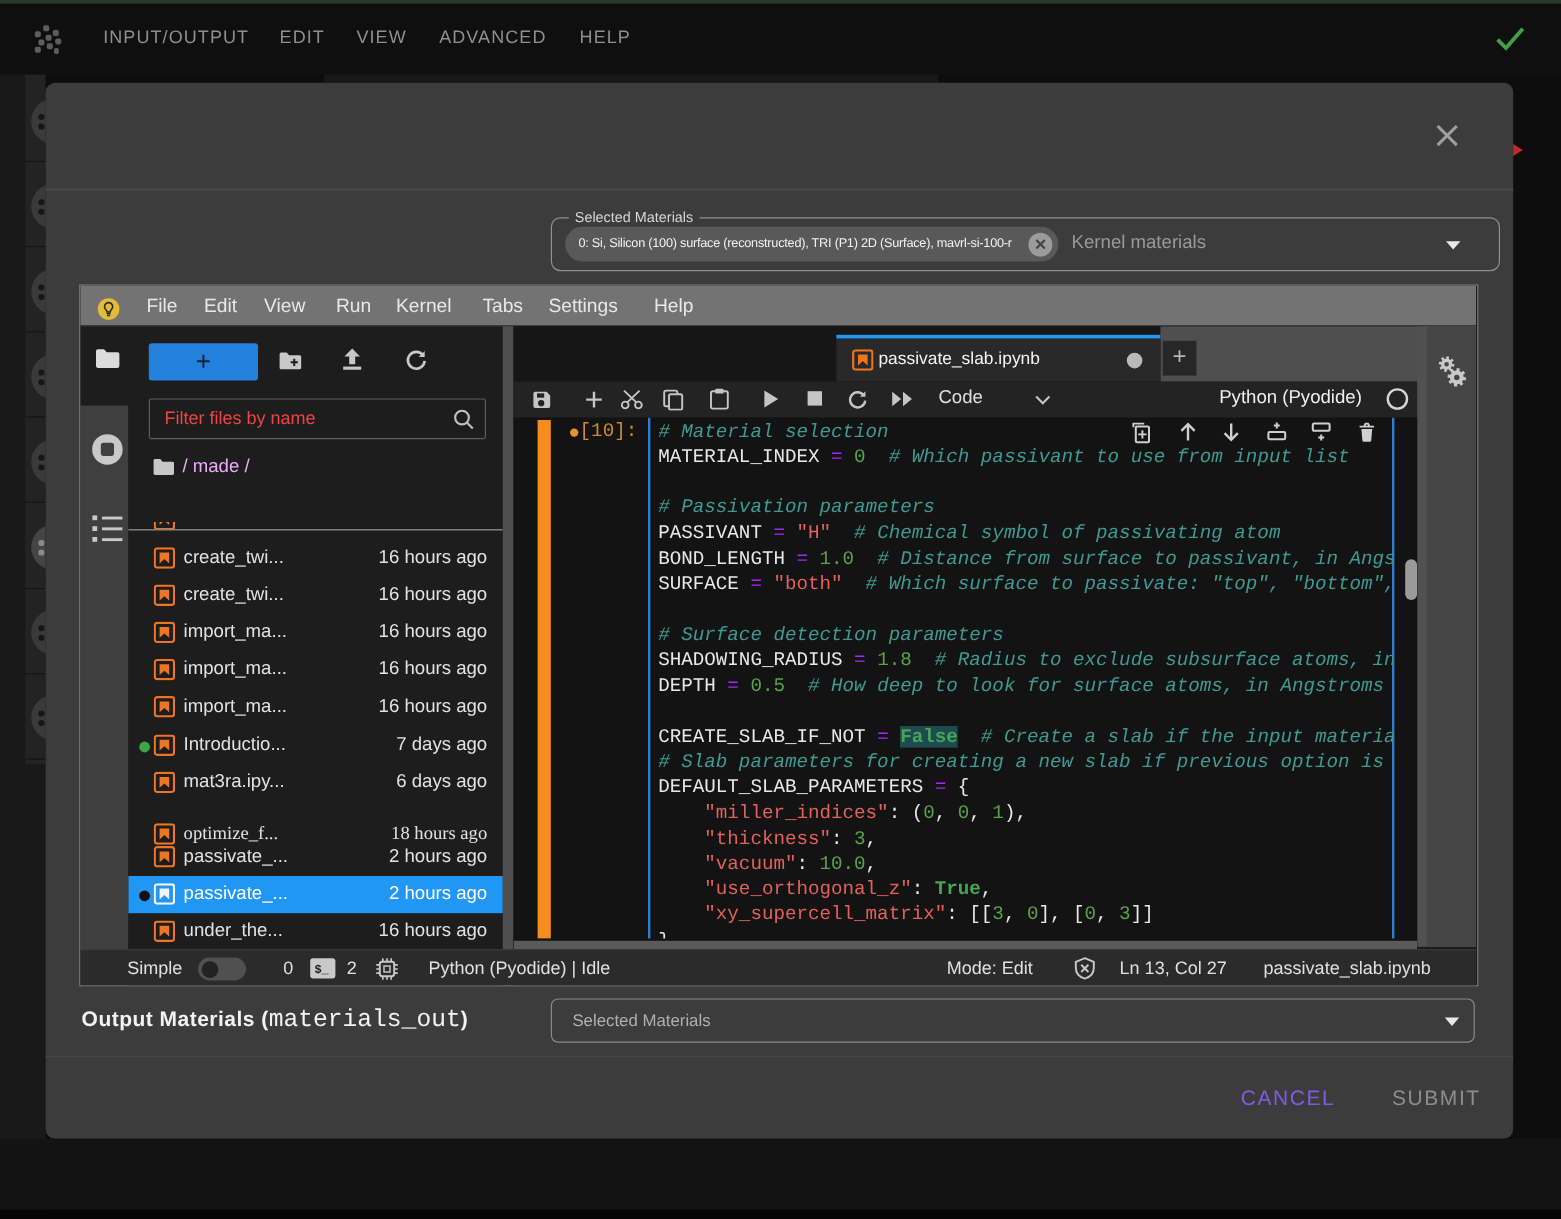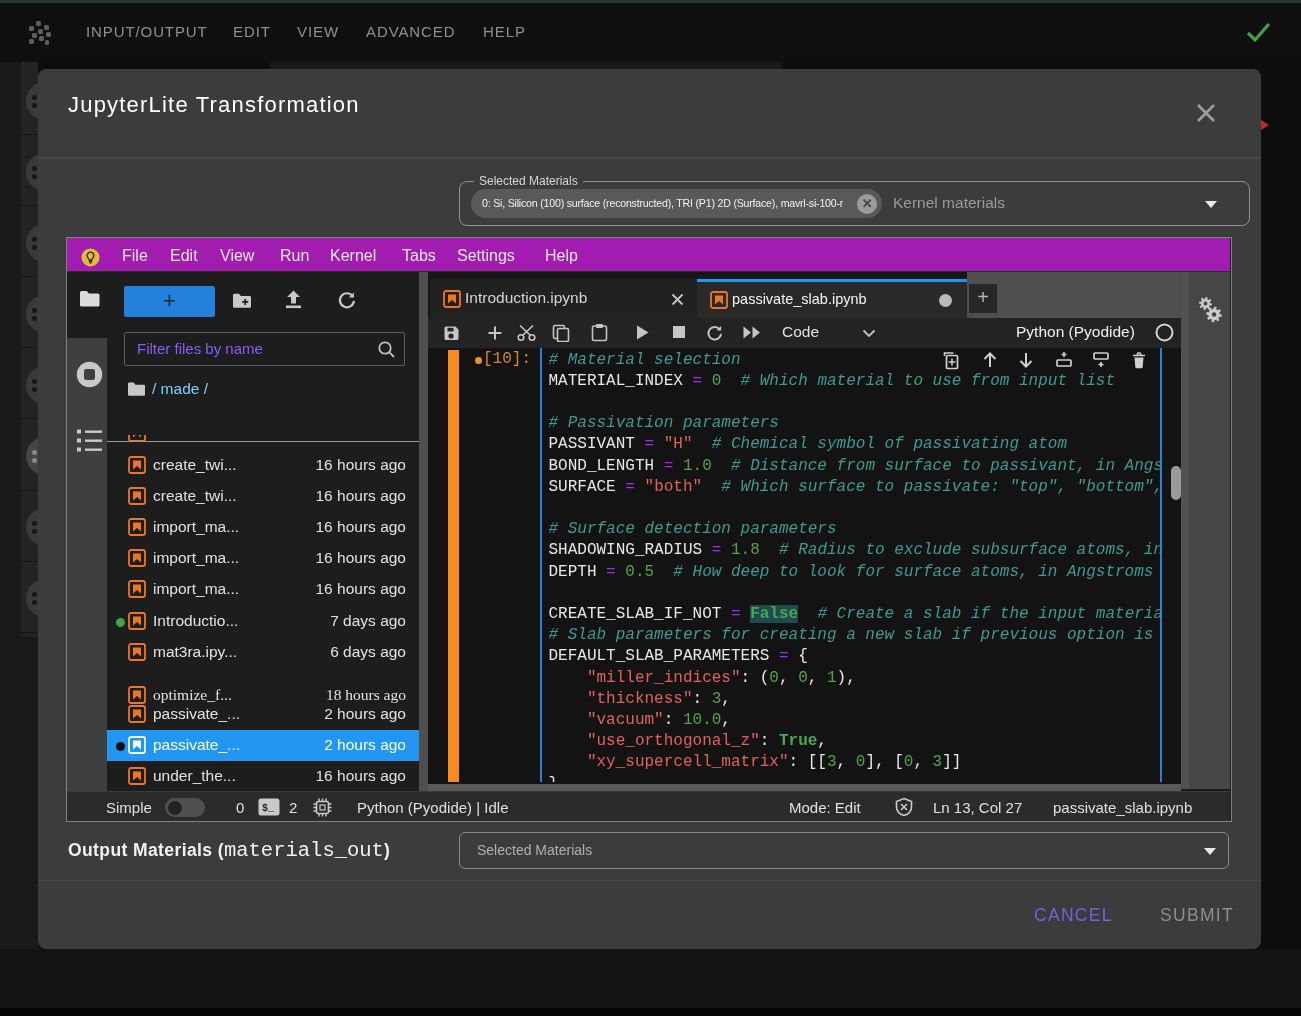--- a/index.html
+++ b/index.html
@@ -27,33 +27,33 @@
 
 #fset { position:absolute; left:421px; top:112px; width:791px; height:45px; border:1px solid #909090; border-radius:8px; }
 #fleg { position:absolute; left:14px; top:-8px; background:#3c3c3c; padding:0 5px; font-size:12px; color:#d6d6d6; }
 #chip { position:absolute; left:11px; top:7px; width:411px; height:29px; background:#595959; border-radius:15px; color:#f2f2f2; font-size:10.6px; letter-spacing:-0.2px; line-height:29px; padding-left:11px; white-space:nowrap; overflow:hidden; }
 #chipx { position:absolute; right:5px; top:4.5px; width:20px; height:20px; border-radius:50%; background:#9b9b9b; color:#444; font-size:13px; text-align:center; line-height:20px; font-weight:700; }
 #selmat { position:absolute; left:433px; top:12px; font-size:15.5px; color:#9a9a9a; }
 .caret { width:0; height:0; border-left:6px solid transparent; border-right:6px solid transparent; border-top:7px solid #e8e8e8; position:absolute; }
 
 #jframe { position:absolute; left:28px; top:168px; width:1166px; height:585px; border:1.5px solid #828282; background:#1d1d1d; overflow:hidden; }
 
-#jmenubar { position:absolute; left:0; top:0; width:1163px; height:34px; background:#a21caf; border-bottom:1px solid #2e2e2e; }
+#jmenubar { position:absolute; left:0; top:0; width:1163px; height:34px; background:#737373; border-bottom:1px solid #2e2e2e; }
 .jmenu { position:absolute; top:8.5px; font-size:16px; color:#e8e8e8; }
 #jsidebar { position:absolute; left:0; top:34px; width:40px; height:551px; background:#3f3f3f; }
 #jsidebar .active { position:absolute; left:0; top:0; width:40px; height:66px; background:#1d1d1d; }
 #jfiles { position:absolute; left:40px; top:34px; width:312px; height:551px; background:#1d1d1d; }
 #jsplit { position:absolute; left:352px; top:34px; width:9px; height:551px; background:#4f4f4f; }
 #jmain { position:absolute; left:361px; top:34px; width:802px; height:551px; background:#1b1b1b; }
 
 #bluebtn { position:absolute; left:17px; top:13.5px; width:91px; height:31px; background:#2380db; border-radius:2.5px; color:#14222e; font-size:22px; text-align:center; line-height:29px; }
 #filter { position:absolute; left:17px; top:60px; width:281px; height:34px; border:1px solid #5d5d5d; border-radius:2px; }
-#filter span { position:absolute; left:12px; top:7px; font-size:15px; color:#8b5cf6; }
+#filter span { position:absolute; left:12px; top:7px; font-size:15px; color:#ef4444; }
 #crumb { position:absolute; left:20px; top:108px; width:280px; height:20px; }
-#crumb span { position:absolute; left:25px; top:0px; font-size:15.5px; color:#7dd3fc; }
+#crumb span { position:absolute; left:25px; top:0px; font-size:15.5px; color:#f0abfc; }
 #fhead { position:absolute; left:0px; top:140px; width:312px; height:28px; }
 #fhead .n { position:absolute; left:18px; top:4px; font-weight:700; font-size:15.5px; color:#efefef; }
 #fhead .lm { position:absolute; right:13px; top:4px; font-weight:700; font-size:15.5px; color:#efefef; }
 #fhead .divline { position:absolute; left:143.5px; top:0; width:1px; height:27px; background:#4f4f4f; }
 #fheadline { position:absolute; left:0; top:168.5px; width:312px; height:1.5px; background:#9a9a9a; }
 .frow { position:absolute; left:0; width:312px; height:31px; }
 .frow .nm { position:absolute; left:46px; top:6px; font-size:15.5px; color:#e2e2e2; }
 .frow .tm { position:absolute; right:13px; top:6px; font-size:15.5px; color:#e2e2e2; }
 .frow.sel { background:#2196f3; }
 .nbicon { position:absolute; left:21px; top:6px; width:18px; height:18px; }
@@ -153,21 +153,20 @@
     <div class="bdot" style="left:32px;top:325px;"></div>
   <div class="bdot" style="left:32px;top:388px;background:#8a8a8a;"></div>
     <div class="bdot" style="left:32px;top:396px;background:#8a8a8a;"></div>
   <div class="bdot" style="left:32px;top:459px;"></div>
     <div class="bdot" style="left:32px;top:467px;"></div>
   <div class="bdot" style="left:32px;top:530px;"></div>
     <div class="bdot" style="left:32px;top:538px;"></div>
 </div>
 
 <div id="modal">
-  <div id="mtitle">JupyterLite Transformation</div>
   <svg id="mclose" viewBox="0 0 24 24">
       <path d="M4 4 L20 20 M20 4 L4 20" stroke="#9e9e9e" stroke-width="2.6"></path>
     </svg>
   <div id="hdiv"></div>
   <div id="fset">
     <div id="fleg">Selected Materials</div>
     <div id="chip">0: Si, Silicon (100) surface (reconstructed), TRI (P1) 2D (Surface), mavrl-si-100-r
       <div id="chipx">✕</div>
     </div>
     <div id="selmat">Kernel materials</div>
@@ -330,30 +329,20 @@
             <path d="M5 4.5 h8 v9 l-4-3.6 -4 3.6 z" fill="#ee7623"></path>
           </svg>
           <span class="nm">under_the...</span>
           <span class="tm">16 hours ago</span>
         </div>
     </div>
     <div id="jsplit"></div>
     <div id="jmain">
       <div id="tabbar">
         <div id="tabempty"></div>
-        <div id="tab1">
-          <svg class="abs" style="left:13px;top:11px;" width="18" height="18">
-              <rect x="1" y="1" width="16" height="16" rx="2" fill="none" stroke="#ee7623" stroke-width="1.8"></rect>
-              <path d="M5 4.5 h8 v9 l-4-3.6 -4 3.6 z" fill="#ee7623"></path>
-            </svg>
-          <span class="tabtxt" style="left:35px;color:#d5d5d5;font-size:15.5px;">Introduction.ipynb</span>
-          <svg class="abs" style="left:240px;top:13px;" width="15" height="15">
-              <path d="M2.5 2.5 L12.5 12.5 M12.5 2.5 L2.5 12.5" stroke="#c3c3c3" stroke-width="1.8"></path>
-            </svg>
-        </div>
         <div id="tab2">
           <svg class="abs" style="left:13px;top:9px;" width="18" height="18">
               <rect x="1" y="1" width="16" height="16" rx="2" fill="none" stroke="#ee7623" stroke-width="1.8"></rect>
               <path d="M5 4.5 h8 v9 l-4-3.6 -4 3.6 z" fill="#ee7623"></path>
             </svg>
           <span class="tabtxt" style="left:35px;top:9px;color:#f5f5f5;font-size:14.5px;">passivate_slab.ipynb</span>
           <div class="abs" style="left:242px;top:12px;width:13px;height:13px;border-radius:50%;background:#b9b9b9;"></div>
         </div>
         <div id="tabplus">+</div>
       </div>
@@ -410,21 +399,21 @@
           </svg>
       </div>
       <div id="codearea">
         <div id="obar"></div>
         <div id="prompt">[10]:</div>
         <div class="abs" style="left:47px;top:9px;width:7px;height:7px;border-radius:50%;background:#e8932c;"></div>
         <div id="bluel"></div>
         <div id="bluer"></div>
         <div id="codeclip">
             <pre id="codepre"><span class="cm"># Material selection</span>
-MATERIAL_INDEX <span class="op">=</span> <span class="nu">0</span>  <span class="cm"># Which material to use from input list</span>
+MATERIAL_INDEX <span class="op">=</span> <span class="nu">0</span>  <span class="cm"># Which passivant to use from input list</span>
 
 <span class="cm"># Passivation parameters</span>
 PASSIVANT <span class="op">=</span> <span class="st">"H"</span>  <span class="cm"># Chemical symbol of passivating atom</span>
 BOND_LENGTH <span class="op">=</span> <span class="nu">1.0</span>  <span class="cm"># Distance from surface to passivant, in Angstroms</span>
 SURFACE <span class="op">=</span> <span class="st">"both"</span>  <span class="cm"># Which surface to passivate: "top", "bottom", or "both"</span>
 
 <span class="cm"># Surface detection parameters</span>
 SHADOWING_RADIUS <span class="op">=</span> <span class="nu">1.8</span>  <span class="cm"># Radius to exclude subsurface atoms, in Angstroms</span>
 DEPTH <span class="op">=</span> <span class="nu">0.5</span>  <span class="cm"># How deep to look for surface atoms, in Angstroms</span>
 

